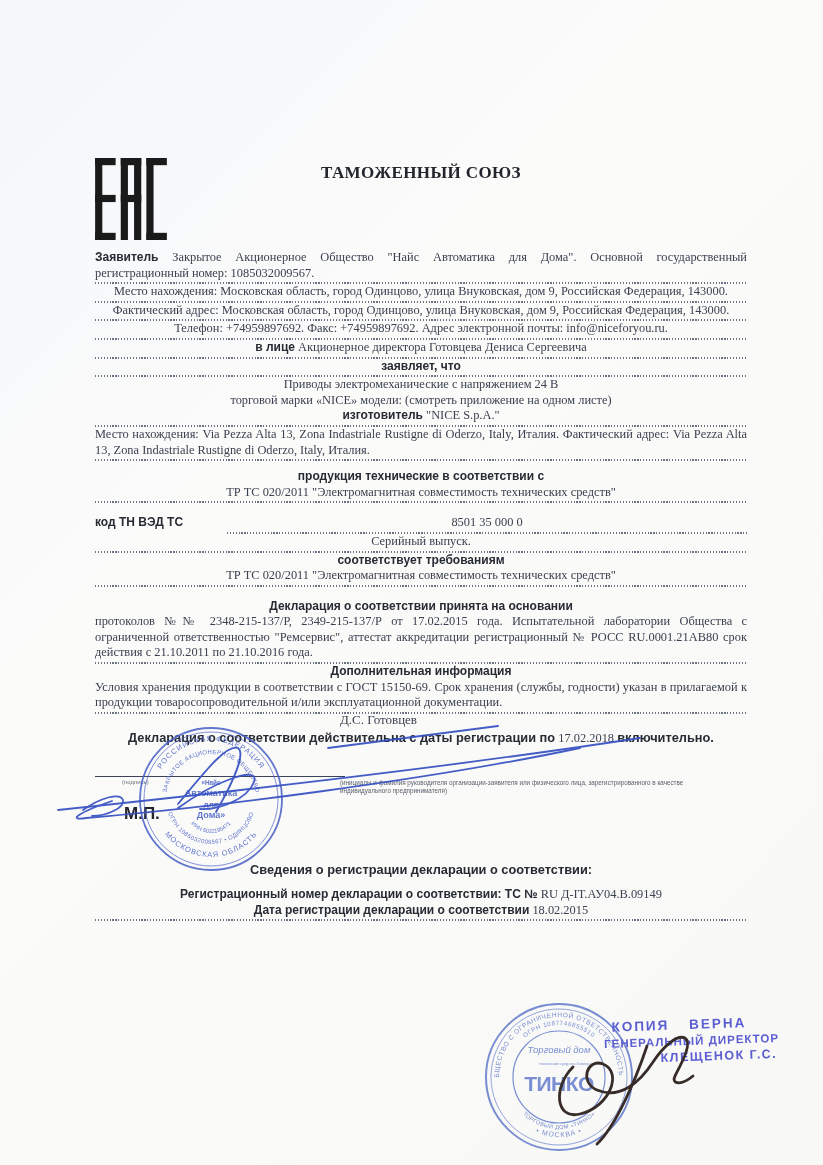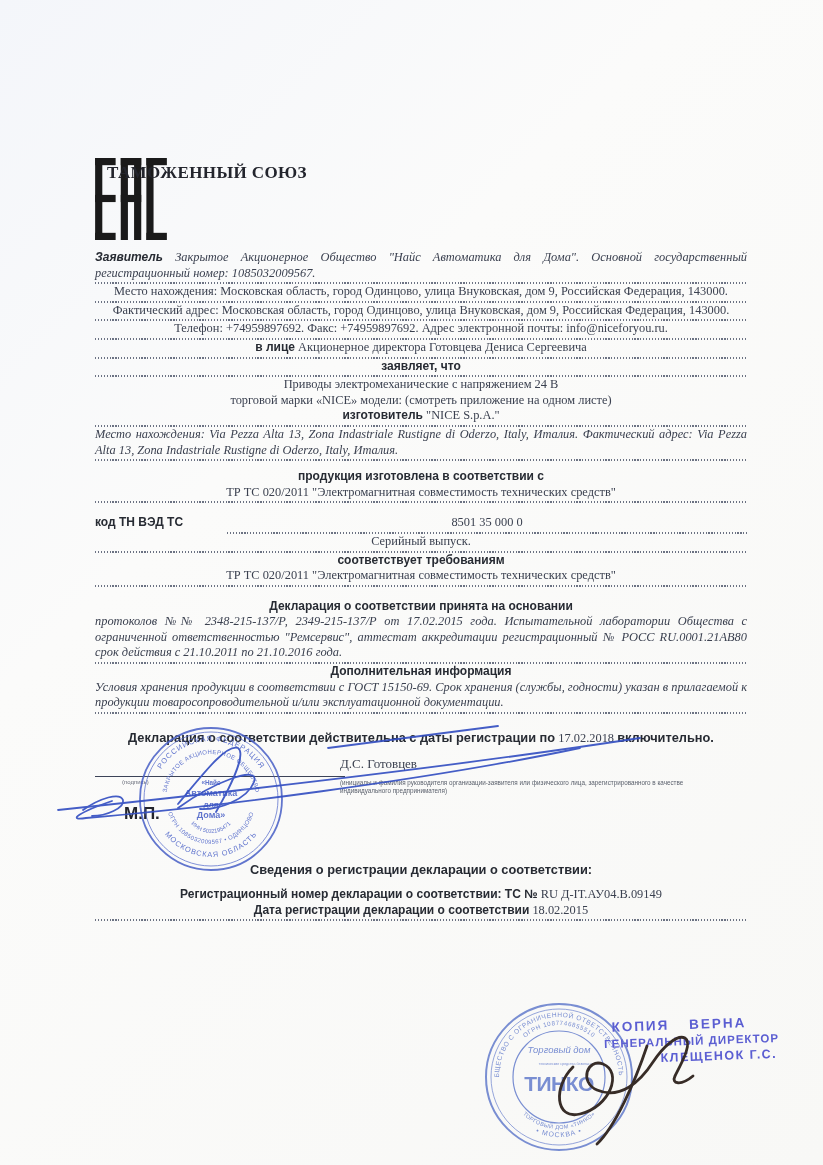--- a/index.html
+++ b/index.html
@@ -3,44 +3,44 @@
 <meta charset="utf-8">
 <style>
   html,body{margin:0;padding:0;background:#ffffff;}
   .page{
     position:relative;width:823px;height:1165px;overflow:hidden;
     background:linear-gradient(135deg,#f4f6fa 0%,#fbfbfa 35%,#f8f8f6 100%);
     font-family:"Liberation Serif",serif;color:#3b4150;
   }
   
   .eac{position:absolute;left:95px;top:158px;}
-  .title{position:absolute;left:95px;top:160px;width:652px;
+  .title{position:absolute;left:95px;top:160px;width:652px;text-align:center;
     font-family:"Liberation Serif",serif;font-weight:bold;color:#23252d;
-    font-size:17px;line-height:25px;letter-spacing:.4px;padding-left:12px;}
+    font-size:17px;line-height:25px;letter-spacing:.4px;}
   
   .content{position:absolute;left:95px;top:250px;width:652px;}
   .ln{margin:0;font-family:"Liberation Serif",serif;font-size:12.4px;line-height:15.6px;color:#3b4150;text-align:center;}
-  .j{text-align:justify;font-style:italic;}
+  .j{text-align:justify;}
   .lb{font-family:"Liberation Sans",sans-serif;font-weight:bold;font-size:12px;color:#272b33;}
   .dotline{height:2px;margin-top:1px;
     background:repeating-linear-gradient(90deg,#525a6e 0 1.2px,transparent 1.2px 2.9px);
     opacity:.85;}.g8{height:8px}.g12{height:12px}.g16{height:16px}
   .sigspace{height:116px}
   .tnrow{display:flex;}
   .tnlabel{width:132px;flex:none;}
   .tnval{flex:1;}
   .validity .lb{font-size:12.8px;}
   .reghead .lb{font-size:12.8px;}
   
   .sigline{position:absolute;left:95px;top:776px;width:250px;border-top:1.5px solid #3c4358;}
   .signhint{position:absolute;left:122px;top:779px;font-family:"Liberation Sans",sans-serif;
     font-size:6px;color:#6a6f7c;}
   .mp{position:absolute;left:124px;top:804px;font-family:"Liberation Sans",sans-serif;
     font-weight:bold;font-size:17px;color:#23252d;}
-  .headname{position:absolute;left:340px;top:756px;font-size:13px;color:#3b4150;}
+  .headname{position:absolute;left:340px;top:712px;font-size:13px;color:#3b4150;}
   .headnote{position:absolute;left:340px;top:779px;width:372px;
     font-family:"Liberation Sans",sans-serif;font-size:6.3px;line-height:7.6px;color:#595f6b;}
   .stamp-applicant{position:absolute;left:136px;top:724px;opacity:.88;}
   .sig-blue{position:absolute;left:28px;top:688px;opacity:.92;}
   
   .stamp-tinko{position:absolute;left:479px;top:997px;opacity:.8;}
   .copystamp{position:absolute;left:612px;top:1016px;width:210px;transform:rotate(-2deg);
     font-family:"Liberation Sans",sans-serif;font-weight:bold;color:#5b5ed2;}
   .copystamp .c1{font-size:13.5px;letter-spacing:2px;word-spacing:14px;}
   .copystamp .c2{font-size:11.5px;letter-spacing:1px;margin-top:3px;margin-left:-8px;}
@@ -86,21 +86,21 @@
     <div class="dotline"></div>
     <p class="ln"><b class="lb">заявляет, что</b></p>
     <div class="dotline"></div>
     <p class="ln">Приводы электромеханические с напряжением 24 В</p>
     <p class="ln">торговой марки «NICE» модели: (смотреть приложение на одном листе)</p>
     <p class="ln"><b class="lb">изготовитель</b> <span>"NICE S.p.A."</span></p>
     <div class="dotline"></div>
     <p class="ln j">Место нахождения: Via Pezza Alta 13, Zona Indastriale Rustigne di Oderzo, Italy, Италия. Фактический адрес: Via Pezza Alta 13, Zona Indastriale Rustigne di Oderzo, Italy, Италия.</p>
     <div class="dotline"></div>
     <div class="g8"></div>
-    <p class="ln"><b class="lb">продукция изготовлена в соответствии с</b></p>
+    <p class="ln"><b class="lb">продукция технические в соответствии с</b></p>
     <p class="ln">ТР ТС 020/2011 "Электромагнитная совместимость технических средств"</p>
     <div class="dotline"></div>
     <div class="g12"></div>
     <div class="tnrow">
       <b class="lb tnlabel">код ТН ВЭД ТС</b>
       <div class="tnval">
         <p class="ln">8501 35 000 0</p>
         <div class="dotline"></div>
       </div>
     </div>

